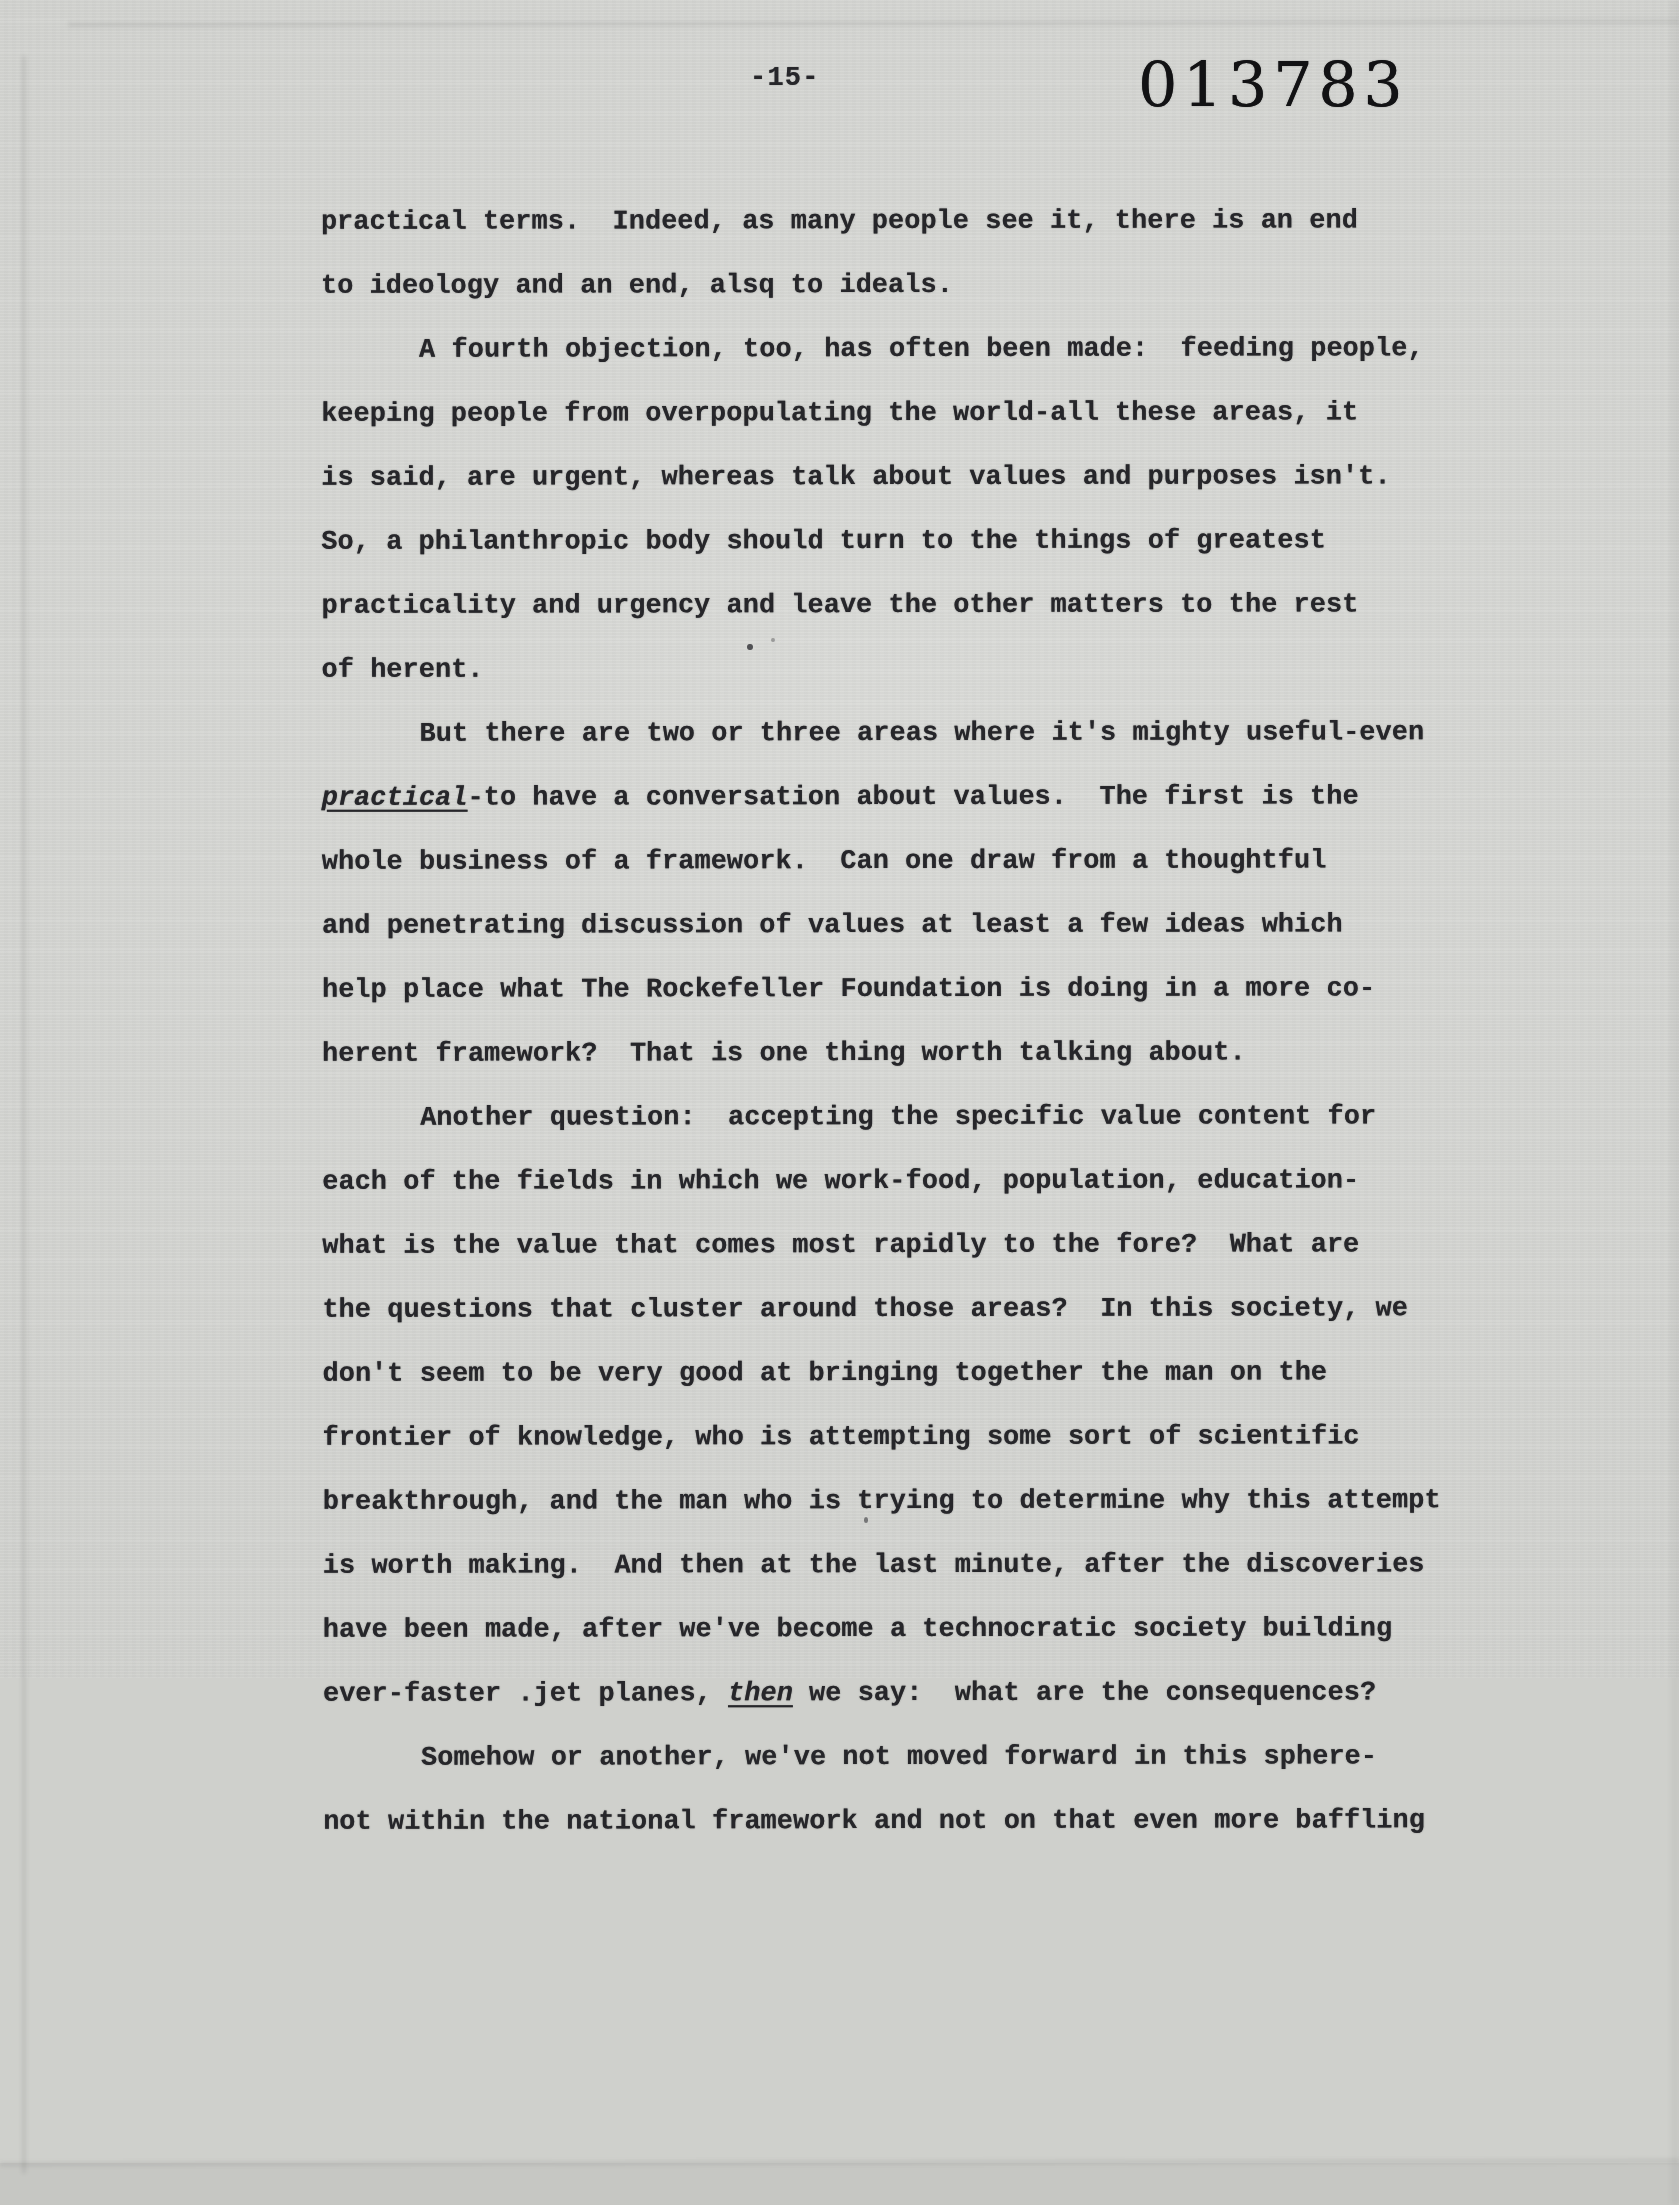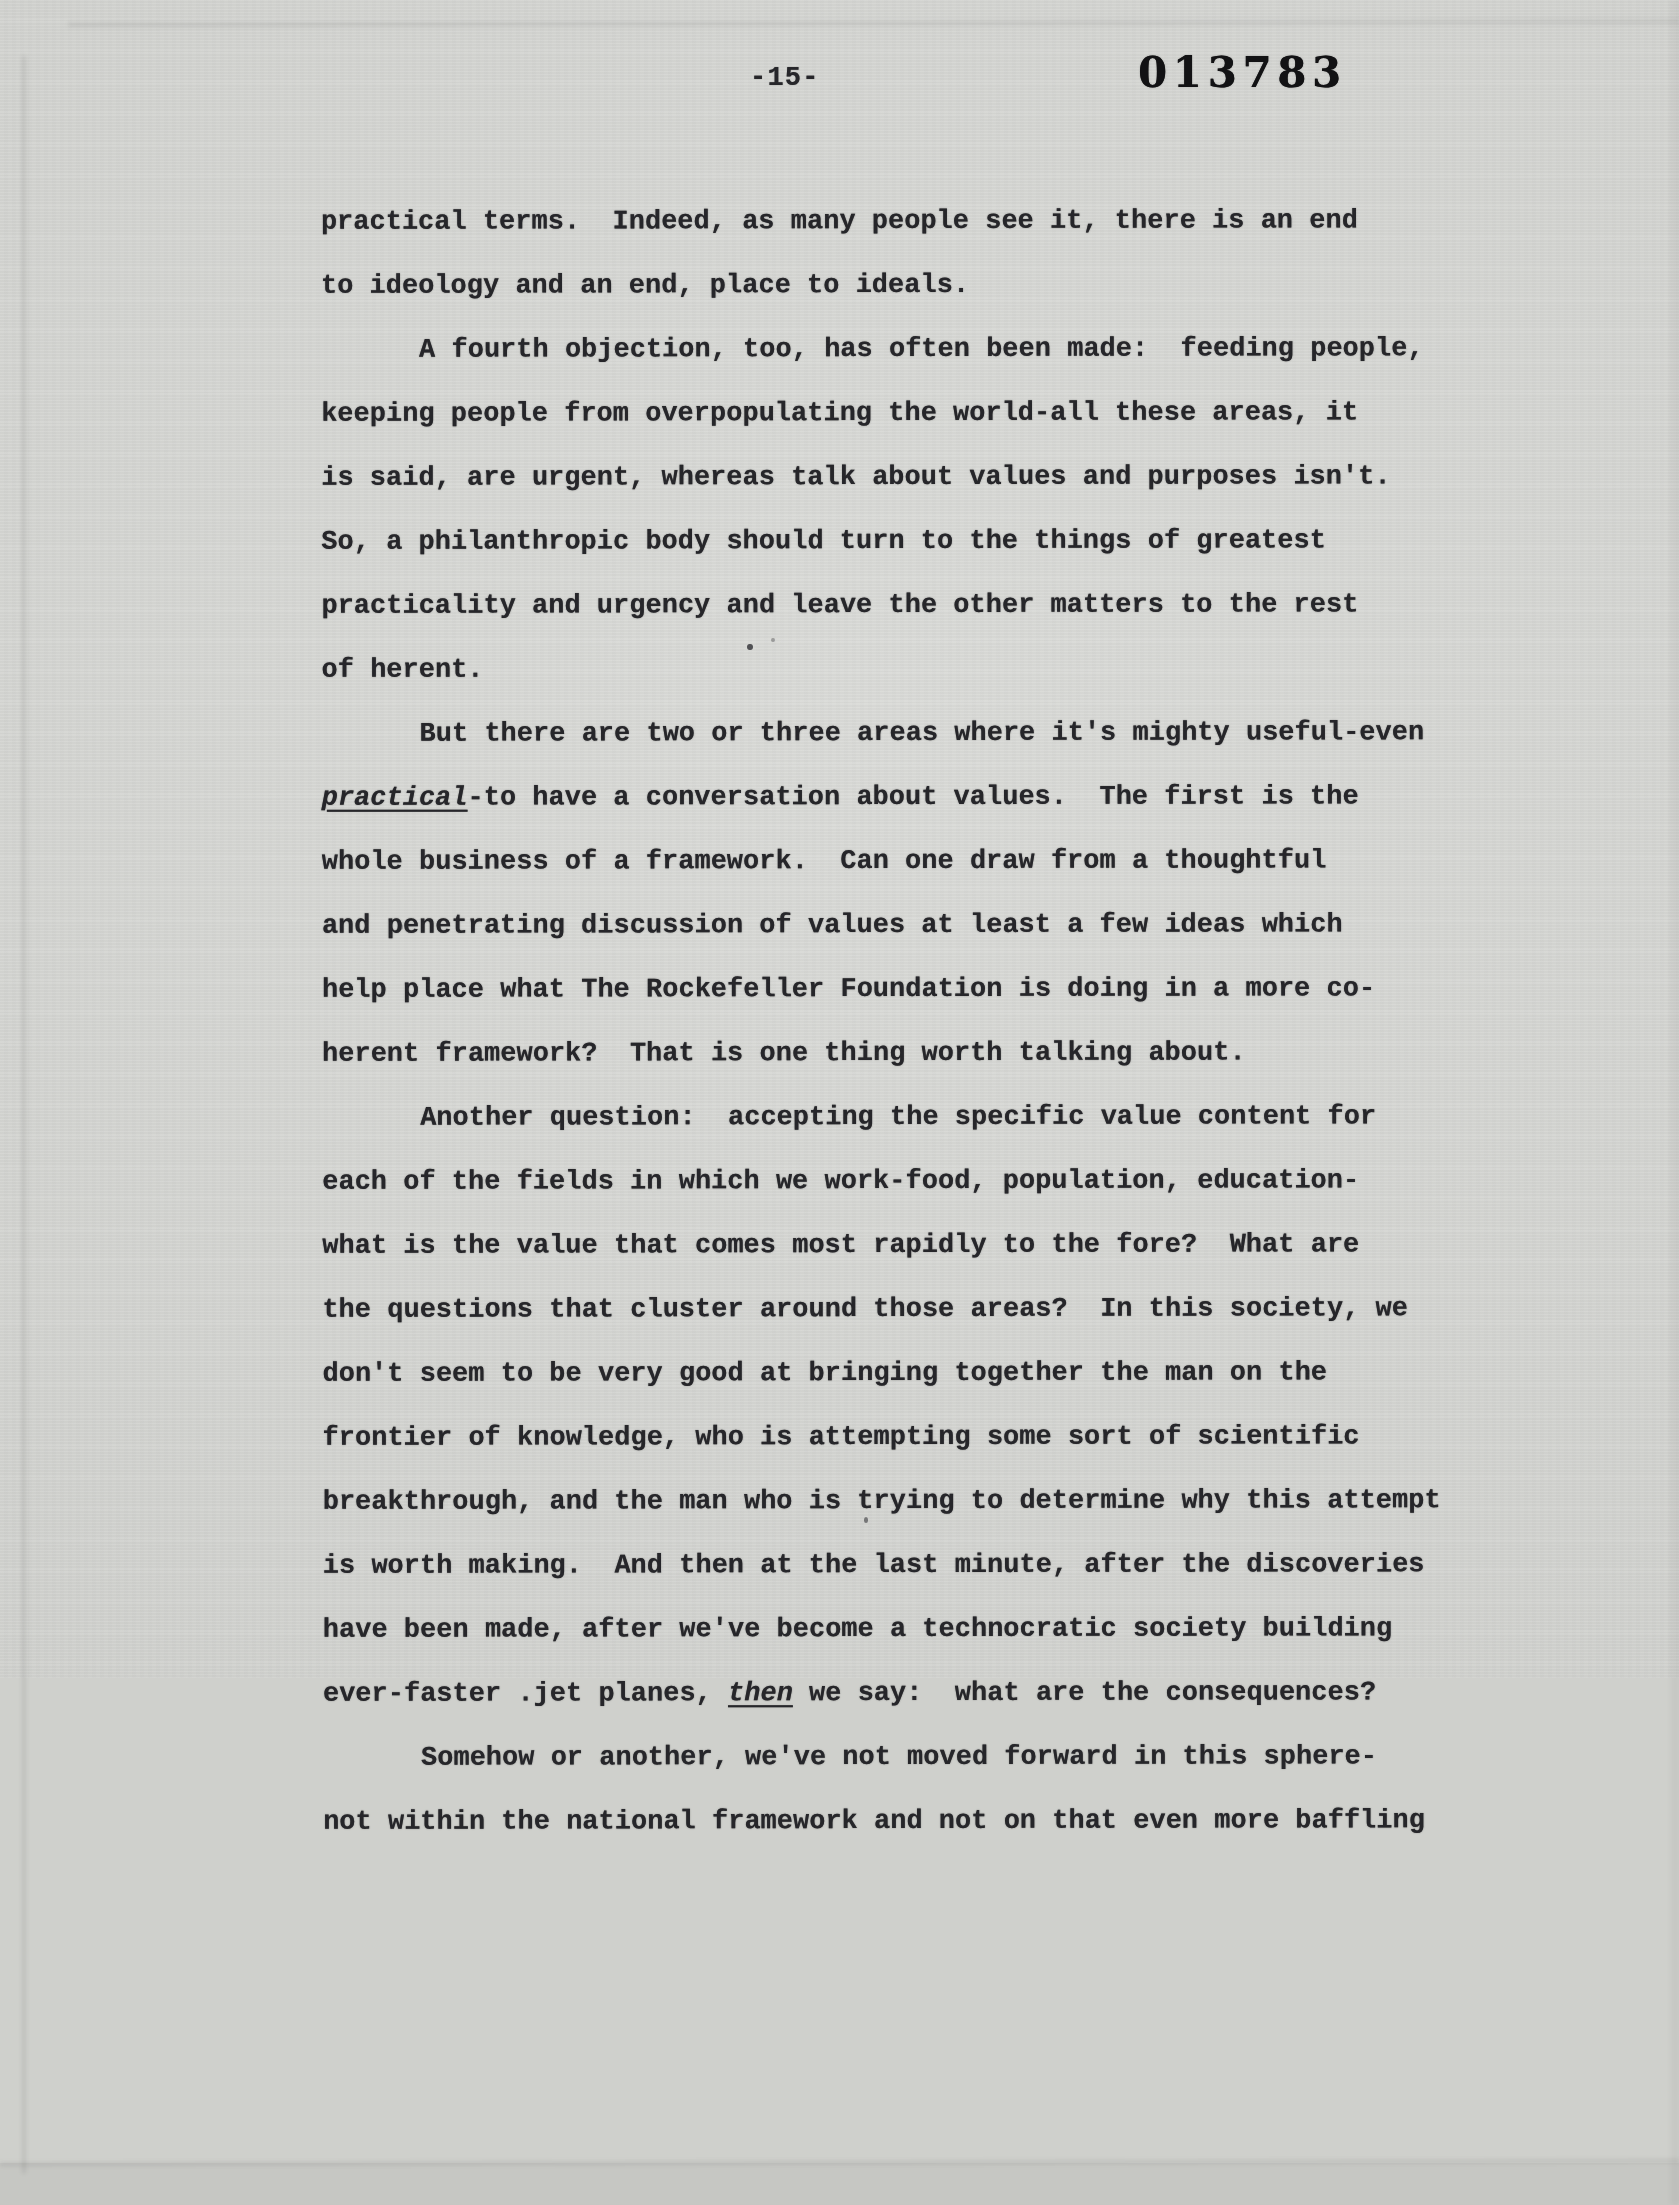--- a/index.html
+++ b/index.html
@@ -47,21 +47,21 @@
   .page-number{
     position:absolute;left:750px;top:63px;
     font-size:27px;font-weight:700;color:var(--ink,#26262a);
     letter-spacing:1.2px;
     text-shadow:0 0 0.9px rgba(30,30,30,0.65);
     white-space:pre;
   }
   .stamp-number{
     position:absolute;left:1138px;top:48px;
     font-family:"DejaVu Serif","Liberation Serif",serif;
-    font-size:42px;font-weight:700;color:var(--stamp,#121214);
+    font-size:62px;font-weight:400;color:var(--stamp,#121214);
     letter-spacing:5.6px;
     text-shadow:0 0 0.6px rgba(10,10,10,0.8), 0 0 1.9px rgba(10,10,10,0.25);
     white-space:pre;
   }
   
   .doc-body{
     position:absolute;left:322px;top:189px;width:1213px;
     font-size:27px;font-weight:700;line-height:64px;
     color:var(--ink,#26262a);
     text-shadow:0 0 0.9px rgba(30,30,30,0.62), 0 0 2.5px rgba(30,30,30,0.12);
@@ -90,21 +90,21 @@
   <div class="edge-left"></div>
   <div class="edge-right"></div>
   <div class="edge-bottom-line"></div>
   <div class="edge-bottom-band"></div>
 
   <div class="page-number">-15-</div>
   <div class="stamp-number">013783</div>
 
   <div class="doc-body">
       <div class="line"><span class="">practical terms.  Indeed, as many people see it, there is an end</span></div>
-      <div class="line"><span class="">to ideology and an end, place to ideals.</span></div>
+      <div class="line"><span class="">to ideology and an end, alsq to ideals.</span></div>
       <div class="line indent"><span class="">A fourth objection, too, has often been made:  feeding people,</span></div>
       <div class="line"><span class="">keeping people from overpopulating the world-all these areas, it</span></div>
       <div class="line"><span class="">is said, are urgent, whereas talk about values and purposes isn't.</span></div>
       <div class="line"><span class="">So, a philanthropic body should turn to the things of greatest</span></div>
       <div class="line"><span class="">practicality and urgency and leave the other matters to the rest</span></div>
       <div class="line"><span class="">of herent.</span></div>
       <div class="line indent"><span class="">But there are two or three areas where it's mighty useful-even</span></div>
       <div class="line"><span class="u">practical</span><span class="">-to have a conversation about values.  The first is the</span></div>
       <div class="line"><span class="">whole business of a framework.  Can one draw from a thoughtful</span></div>
       <div class="line"><span class="">and penetrating discussion of values at least a few ideas which</span></div>

